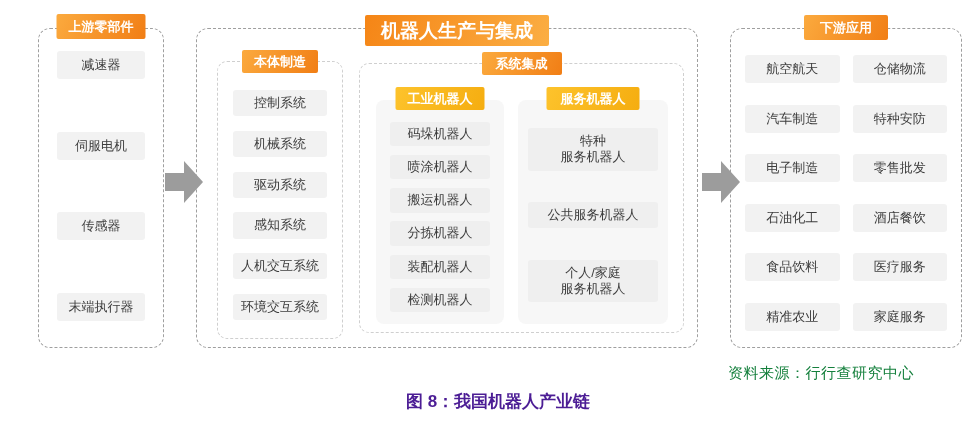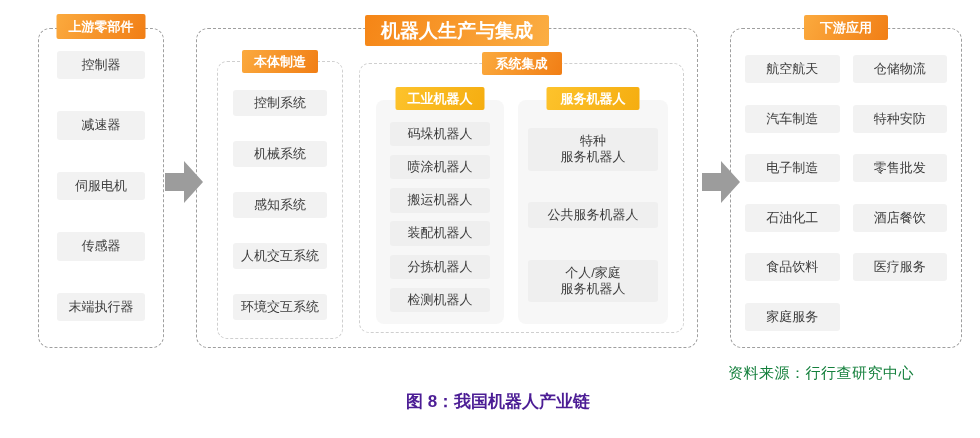--- a/index.html
+++ b/index.html
@@ -102,57 +102,57 @@
   }
 </style>
 </head>
 <body>
 
 <div class="stage">
 
   <div class="panel" style="left:30px; top:28px; width:126px; height:320px;">
     <div class="hdr hdr-orange" style="top:-15px;">上游零部件</div>
     <div class="upstream-list">
-      <div class="item">控制器</div>
       <div class="item">减速器</div>
       <div class="item">伺服电机</div>
       <div class="item">传感器</div>
       <div class="item">末端执行器</div>
     </div>
   </div>
 
   <svg class="arrow" style="left:157px; top:158px;" width="38" height="48" viewBox="0 0 38 48">
     <polygon points="0,15 19,15 19,3 38,24 19,45 19,33 0,33" fill="#9c9c9c"></polygon>
   </svg>
 
   <div class="panel" style="left:188px; top:28px; width:502px; height:320px;">
     <div class="hdr hdr-orange-rev" style="top:-14px; left:52%; font-size:19px; padding:6px 16px;">机器人生产与集成</div>
 
     <div class="subpanel" style="left:20px; top:32px; width:126px; height:278px;">
       <div class="hdr hdr-orange" style="top:-12px; padding:5px 12px;">本体制造</div>
       <div class="body-list">
         <div class="item">控制系统</div>
         <div class="item">机械系统</div>
+        <div class="item">驱动系统</div>
         <div class="item">感知系统</div>
         <div class="item">人机交互系统</div>
         <div class="item">环境交互系统</div>
       </div>
     </div>
 
     <div class="subpanel" style="left:162px; top:34px; width:325px; height:270px;">
       <div class="hdr hdr-orange" style="top:-12px; padding:5px 14px;">系统集成</div>
 
       <div class="col industrial" style="left:16px; top:36px; width:128px; height:224px;">
         <div class="hdr hdr-amber" style="top:-13px; padding:5px 12px;">工业机器人</div>
         <div class="col-list">
           <div class="item">码垛机器人</div>
           <div class="item">喷涂机器人</div>
           <div class="item">搬运机器人</div>
+          <div class="item">分拣机器人</div>
           <div class="item">装配机器人</div>
-          <div class="item">分拣机器人</div>
           <div class="item">检测机器人</div>
         </div>
       </div>
 
       <div class="col service" style="left:158px; top:36px; width:150px; height:224px;">
         <div class="hdr hdr-amber" style="top:-13px; padding:5px 14px;">服务机器人</div>
         <div class="col-list">
           <div class="item">特种
 服务机器人</div>
           <div class="item">公共服务机器人</div>
@@ -173,20 +173,21 @@
       <div class="item">航空航天</div>
       <div class="item">仓储物流</div>
       <div class="item">汽车制造</div>
       <div class="item">特种安防</div>
       <div class="item">电子制造</div>
       <div class="item">零售批发</div>
       <div class="item">石油化工</div>
       <div class="item">酒店餐饮</div>
       <div class="item">食品饮料</div>
       <div class="item">医疗服务</div>
+      <div class="item">精准农业</div>
       <div class="item">家庭服务</div>
     </div>
   </div>
 
   <div class="source-line">资料来源：行行查研究中心</div>
   <div class="caption">图 8：我国机器人产业链</div>
 
 </div>
 
 </body></html>

